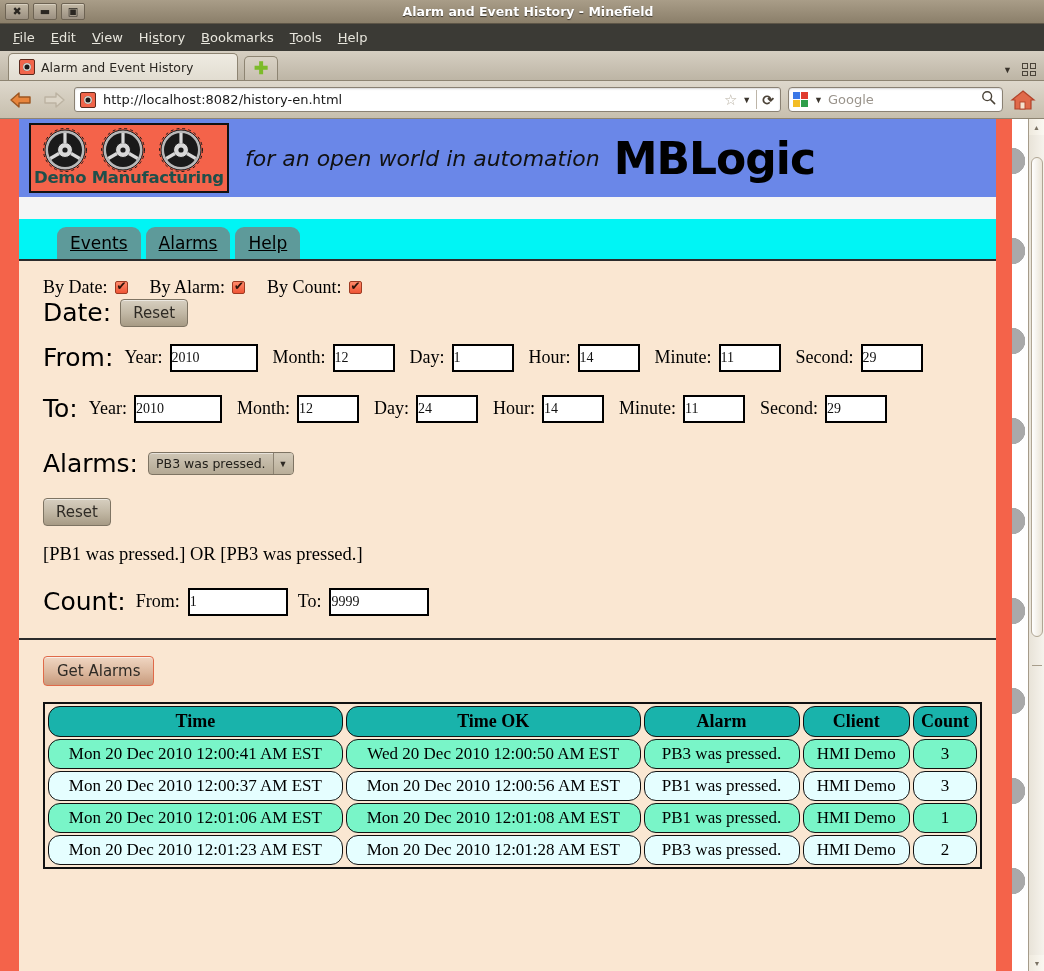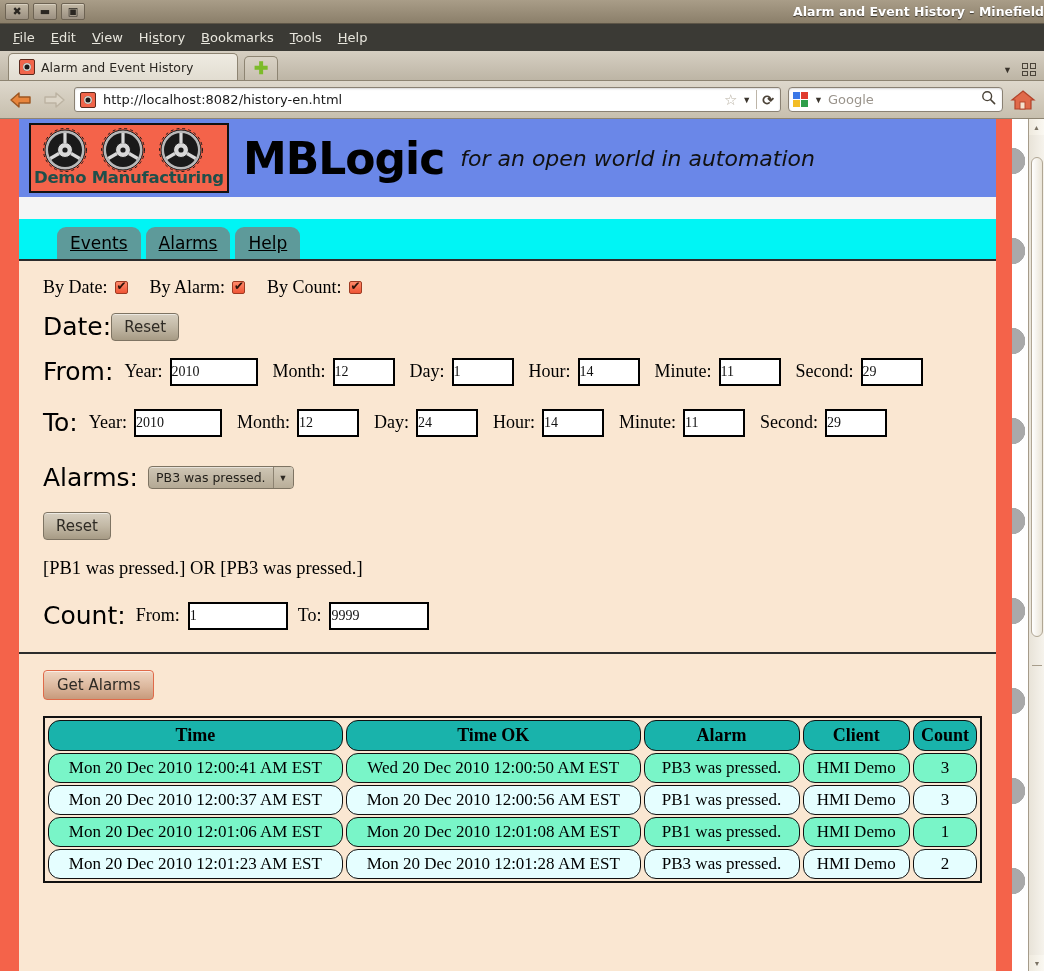--- a/index.html
+++ b/index.html
@@ -32,21 +32,21 @@
     width: 24px; height: 17px;
     border: 1px solid #6d6353;
     border-radius: 2px;
     background: linear-gradient(to bottom, #c3b9a6, #9b9081);
     color: #2b2722;
     font-size: 11px; line-height: 15px; text-align: center;
     font-family: "DejaVu Sans", sans-serif;
     box-shadow: inset 0 1px 0 #d8d0c0;
   }
   #titletext {
-    position: absolute; left: 12px; right: 0; text-align: right;
+    position: absolute; left: 12px; right: 0; text-align: center;
     color: #ffffff; font-size: 12.5px; font-weight: bold;
     font-family: "DejaVu Sans", sans-serif;
     text-shadow: 0 1px 1px rgba(0,0,0,.6);
     pointer-events: none;
   }
 
   #menubar {
     height: 27px;
     background: #3b3a35;
     display: flex; align-items: center;
@@ -318,21 +318,21 @@
     height: 28px;
     font-family: "Liberation Serif", serif;
     font-size: 14px; color: #111;
     padding: 0 0;
     outline: none;
   }
   .w-year { width: 88px; }
   .w-small { width: 62px; }
   .w-count { width: 100px; }
 
-  #date-row { margin-top: 14px; }
+  #date-row { gap: 9px; }
   #from-row { margin-top: 16px; }
   #to-row { margin-top: 22px; }
   #from-row .lbl, #to-row .lbl { margin: 0 7px 0 11px; }
   #from-row .txtfield, #to-row .txtfield { margin-right: 4px; }
 
   #alarms-row { margin-top: 26px; gap: 10px; }
   .selectbox {
     display: flex; align-items: center;
     background: linear-gradient(to bottom, #cfc6b5, #b4a994);
     border: 1px solid #7e7463; border-radius: 4px;
@@ -577,22 +577,22 @@
                     <circle r="7.5" fill="#d8d8d8" stroke="#1a1a1a" stroke-width="1"></circle>
                     <circle r="2.6" fill="#1a1a1a"></circle>
                     <rect x="-1.6" y="-17" width="3.2" height="10" fill="#d8d8d8"></rect>
                     <rect x="-1.6" y="7" width="3.2" height="10" fill="#d8d8d8" transform="rotate(-60)"></rect>
                     <rect x="-1.6" y="7" width="3.2" height="10" fill="#d8d8d8" transform="rotate(60)"></rect>
                   </g>
                 </svg>
               </div>
               <div id="logo-text">Demo Manufacturing Inc.</div>
             </div>
+            <div id="tagline">for an open world in automation</div>
             <div id="brand">MBLogic</div>
-            <div id="tagline">for an open world in automation</div>
           </div>
 
           <div id="white-gap"></div>
 
           <div id="tabbar">
             <div class="navtab">Events</div>
             <div class="navtab">Alarms</div>
             <div class="navtab">Help</div>
           </div>
 

